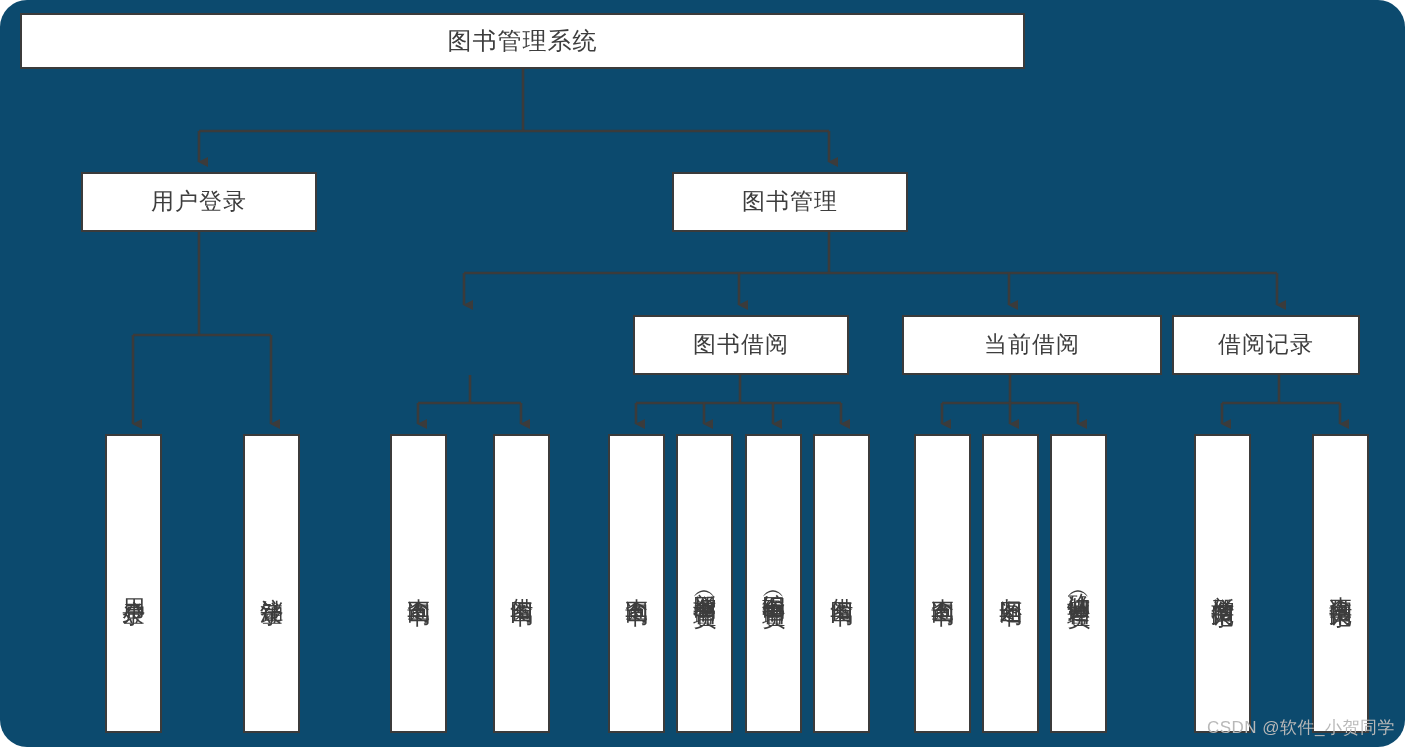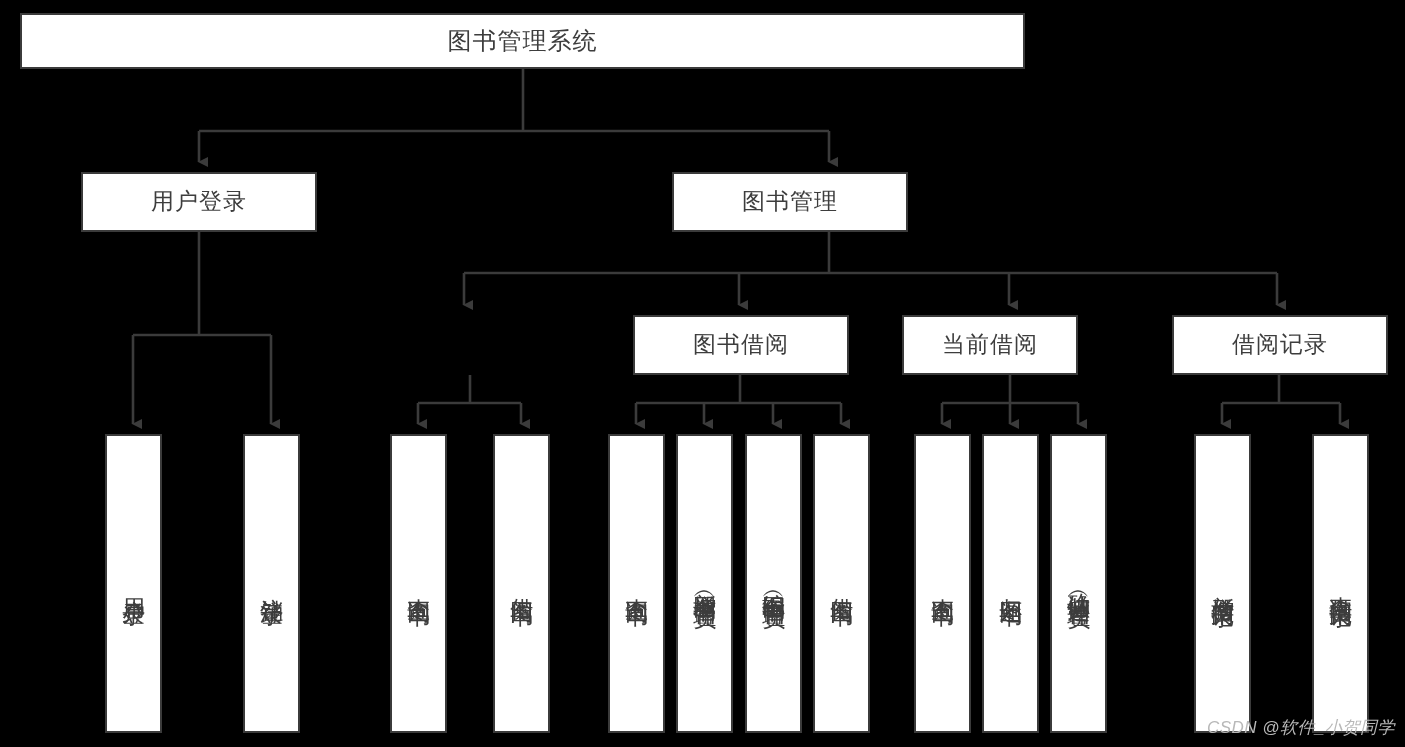--- a/index.html
+++ b/index.html
@@ -7,22 +7,23 @@
     padding: 0;
     background: #ffffff;
   }
   body {
     font-family: "Liberation Sans", "DejaVu Sans", sans-serif;
   }
   #canvas {
     position: relative;
     width: 1405px;
     height: 747px;
-    background: #000000;
+    background: #0c4a6e;
     overflow: hidden;
+    border-radius: 27px;
   }
   svg#wires {
     position: absolute;
     left: 0;
     top: 0;
     width: 1405px;
     height: 747px;
     pointer-events: none;
   }
   .node {
@@ -62,21 +63,20 @@
   }
   .watermark {
     position: absolute;
     right: 10px;
     bottom: 8px;
     font-size: 17px;
     color: #b8b8b8;
     letter-spacing: 0.5px;
     z-index: 5;
     white-space: nowrap;
-    font-style: italic;
   }
 </style>
 </head>
 <body>
 
 <div id="canvas">
 
   <svg id="wires" viewBox="0 0 1405 747">
     <defs>
       <marker id="arrow" markerWidth="11" markerHeight="11" refX="5" refY="9" orient="auto" markerUnits="userSpaceOnUse">
@@ -136,24 +136,24 @@
   <div class="node h" style="left:81px; top:172px; width:236px; height:60px;">
     <span>用户登录</span>
   </div>
   <div class="node h" style="left:672px; top:172px; width:236px; height:60px;">
     <span>图书管理</span>
   </div>
 
   <div class="node h" style="left:633px; top:315px; width:216px; height:60px;">
     <span>图书借阅</span>
   </div>
-  <div class="node h" style="left:902px; top:315px; width:176px; height:60px;align-items:center;">
+  <div class="node h" style="left:902px; top:315px; width:260px; height:60px;align-items:center;">
     <span>当前借阅</span>
   </div>
-  <div class="node h" style="left:1172px; top:315px; width:216px; height:60px;">
+  <div class="node h" style="left:1172px; top:315px; width:188px; height:60px;">
     <span>借阅记录</span>
   </div>
 
   <div class="node v" style="left:105px; top:434px; width:57px; height:299px;">
     <span class="txt">用户登录</span>
   </div>
   <div class="node v" style="left:243px; top:434px; width:57px; height:299px;">
     <span class="txt">注销登录</span>
   </div>
 

